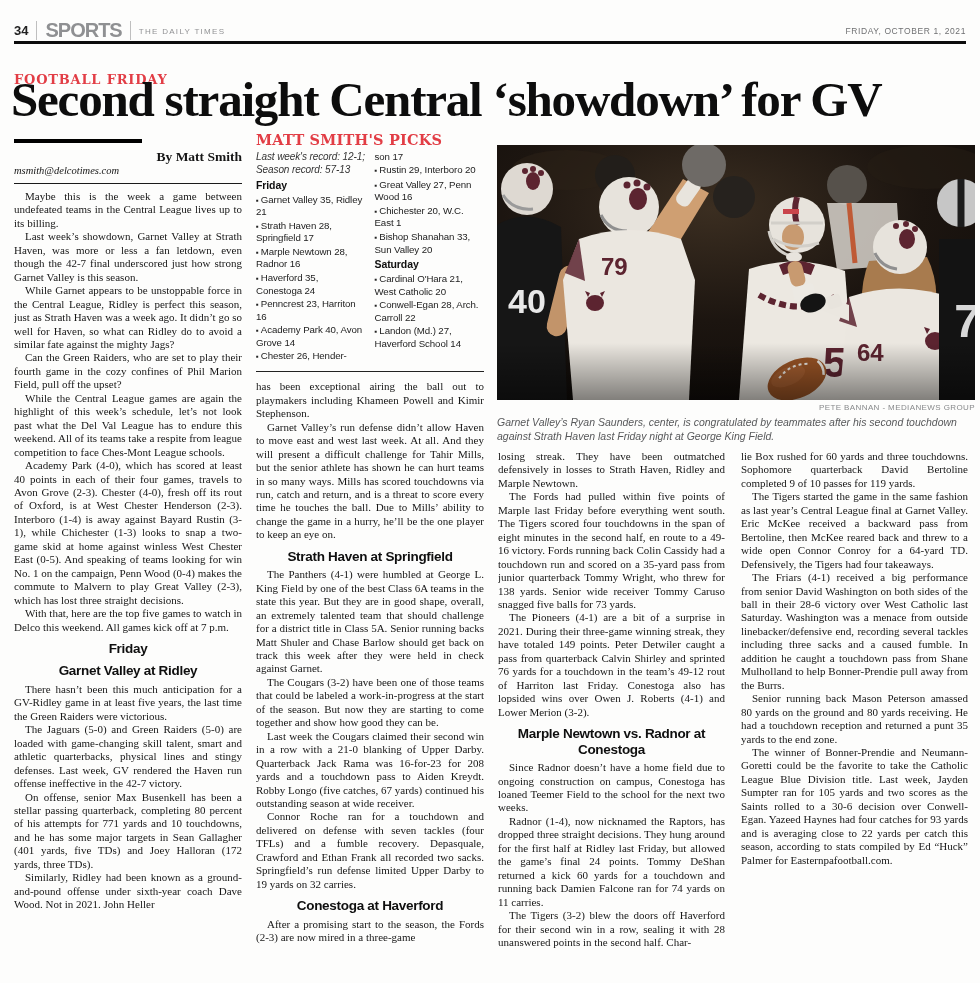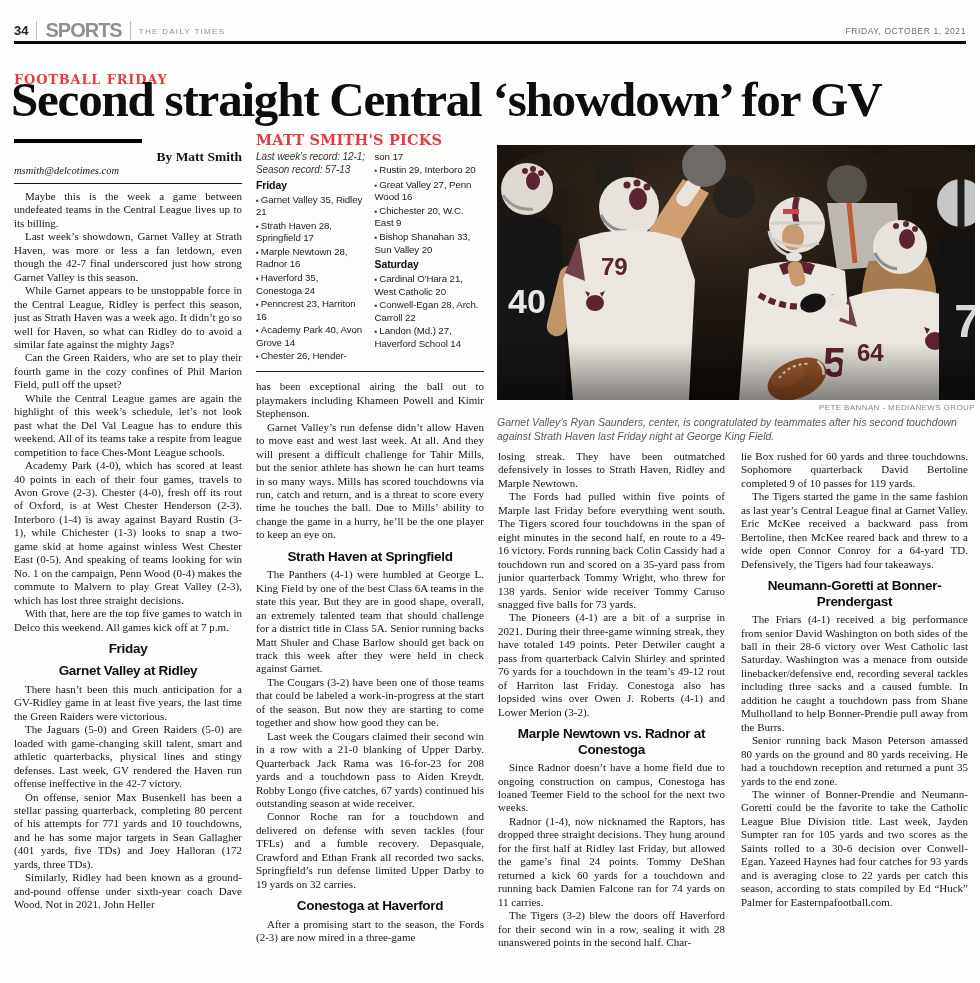--- a/index.html
+++ b/index.html
@@ -118,21 +118,21 @@
           <div class="pick-item">Marple Newtown 28, Radnor 16</div>
           <div class="pick-item">Haverford 35, Conestoga 24</div>
           <div class="pick-item">Penncrest 23, Harriton 16</div>
           <div class="pick-item">Academy Park 40, Avon Grove 14</div>
           <div class="pick-item">Chester 26, Hender-</div>
         </div>
         <div class="picks-colR">
           <div class="pick-cont">son 17</div>
           <div class="pick-item">Rustin 29, Interboro 20</div>
           <div class="pick-item">Great Valley 27, Penn Wood 16</div>
-          <div class="pick-item">Chichester 20, W.C. East 9</div>
+          <div class="pick-item">Chichester 20, W.C. East 1</div>
           <div class="pick-item">Bishop Shanahan 33, Sun Valley 20</div>
           <div class="picks-day">Saturday</div>
           <div class="pick-item">Cardinal O'Hara 21, West Catholic 20</div>
           <div class="pick-item">Conwell-Egan 28, Arch. Carroll 22</div>
           <div class="pick-item">Landon (Md.) 27, Haverford School 14</div>
         </div>
       </div>
       <div class="picks-rule"></div>
     </div>
     <p class="noindent">has been exceptional airing the ball out to playmakers including Khameen Powell and Kimir Stephenson.</p>
@@ -261,19 +261,18 @@
     <p>The Pioneers (4-1) are a bit of a surprise in 2021. During their three-game winning streak, they have totaled 149 points. Peter Detwiler caught a pass from quarterback Calvin Shirley and sprinted 76 yards for a touchdown in the team’s 49-12 rout of Harriton last Friday. Conestoga also has lopsided wins over Owen J. Roberts (4-1) and Lower Merion (3-2).</p>
     <h3 class="subhead">Marple Newtown vs. Radnor at Conestoga</h3>
     <p>Since Radnor doesn’t have a home field due to ongoing construction on campus, Conestoga has loaned Teemer Field to the school for the next two weeks.</p>
     <p>Radnor (1-4), now nicknamed the Raptors, has dropped three straight decisions. They hung around for the first half at Ridley last Friday, but allowed the game’s final 24 points. Tommy DeShan returned a kick 60 yards for a touchdown and running back Damien Falcone ran for 74 yards on 11 carries.</p>
     <p>The Tigers (3-2) blew the doors off Haverford for their second win in a row, sealing it with 28 unanswered points in the second half. Char-</p>
   </section>
 
   <section class="col col4">
     <p class="noindent">lie Box rushed for 60 yards and three touchdowns. Sophomore quarterback David Bertoline completed 9 of 10 passes for 119 yards.</p>
     <p>The Tigers started the game in the same fashion as last year’s Central League final at Garnet Valley. Eric McKee received a backward pass from Bertoline, then McKee reared back and threw to a wide open Connor Conroy for a 64-yard TD. Defensively, the Tigers had four takeaways.</p>
-    <h3 class="subhead">Neumann-Goretti at Bonner-Prendergast</h3>
     <p>The Friars (4-1) received a big performance from senior David Washington on both sides of the ball in their 28-6 victory over West Catholic last Saturday. Washington was a menace from outside linebacker/defensive end, recording several tackles including three sacks and a caused fumble. In addition he caught a touchdown pass from Shane Mulholland to help Bonner-Prendie pull away from the Burrs.</p>
     <p>Senior running back Mason Peterson amassed 80 yards on the ground and 80 yards receiving. He had a touchdown reception and returned a punt 35 yards to the end zone.</p>
     <p>The winner of Bonner-Prendie and Neumann-Goretti could be the favorite to take the Catholic League Blue Division title. Last week, Jayden Sumpter ran for 105 yards and two scores as the Saints rolled to a 30-6 decision over Conwell-Egan. Yazeed Haynes had four catches for 93 yards and is averaging close to 22 yards per catch this season, according to stats compiled by Ed “Huck” Palmer for Easternpafootball.com.</p>
   </section>
 
 </div>
 
 </body></html>

